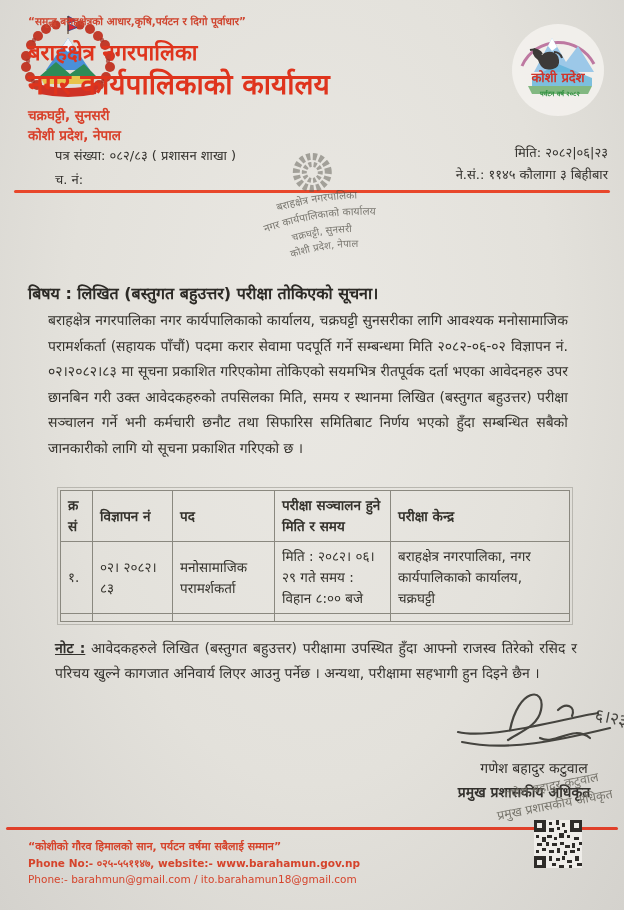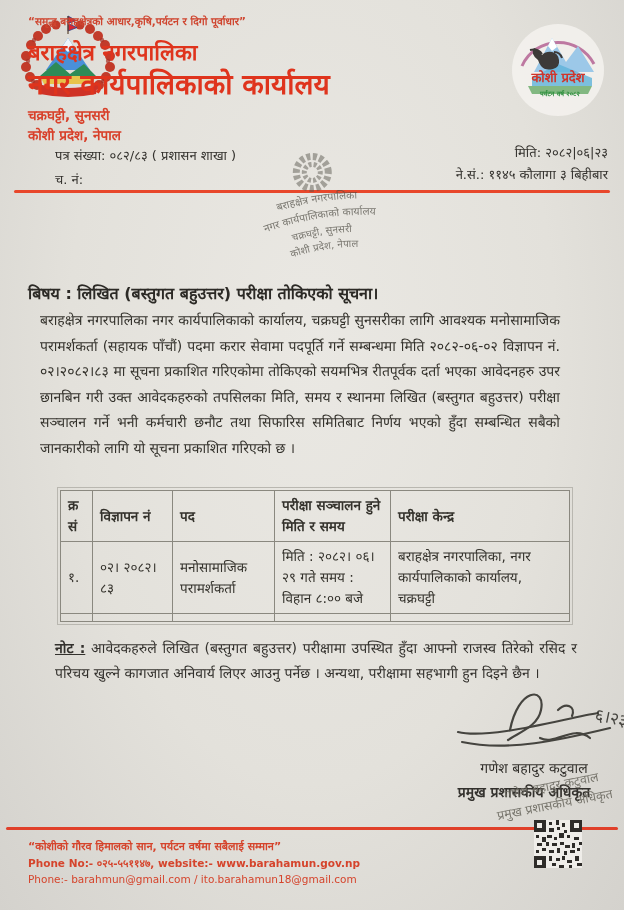--- a/index.html
+++ b/index.html
@@ -22,21 +22,21 @@
   .ref-right1{right:16px;top:143px;font-size:13px;text-align:left;}
   .ref-right2{right:16px;top:165px;font-size:13px;text-align:left;}
   .rule-top{left:14px;top:190px;width:596px;height:3px;background:#e8472b;border-radius:2px;}
   .rule-bottom{left:6px;top:827px;width:612px;height:3px;background:#e0402a;border-radius:2px;}
   
   .emblem{left:16px;top:14px;width:104px;height:96px;}
   .koshi{left:508px;top:20px;width:100px;height:100px;}
   .mid-stamp{left:238px;top:146px;width:160px;height:125px;transform:rotate(-9deg);opacity:.85;}
   
   .subject{top:282px;font-size:16px;font-weight:600;color:#2c2a26;}
-  .body-par{left:40px;top:308px;width:520px;font-size:14px;line-height:25.5px;text-align:justify;color:#34322c;}
+  .body-par{left:48px;top:308px;width:520px;font-size:14px;line-height:25.5px;text-align:justify;color:#34322c;}
   
   .exam-table{left:60px;top:458px;width:510px;border-collapse:collapse;font-size:13.5px;color:#34322c;margin-top:32px;}
   .exam-table td,.exam-table th{border:1px solid #8a887f;padding:4px 7px;font-weight:normal;text-align:left;vertical-align:middle;line-height:21px;}
   .exam-table{border:1px solid #7c7a73;outline:1px solid #b9b7b0;outline-offset:2px;}
   .exam-table th{font-weight:600;}
   .spacer-row td{height:7px;padding:0;}
   
   .note-par{left:55px;top:636px;width:522px;font-size:14px;line-height:25px;text-align:justify;}
   .note-par b{font-weight:bold;text-decoration:underline;}
   

